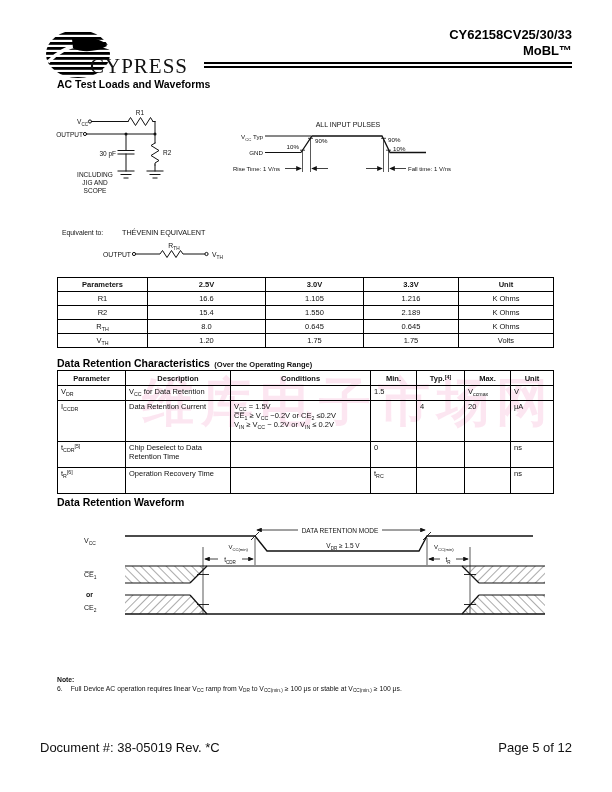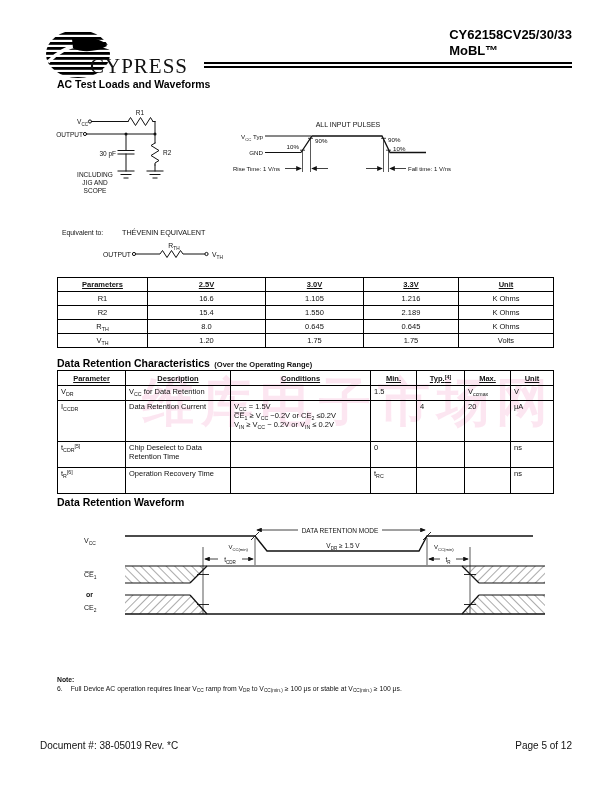--- a/index.html
+++ b/index.html
@@ -6,32 +6,32 @@
   .page{position:relative;width:612px;height:792px;background:#fff;overflow:hidden;
         font-family:"Liberation Sans","DejaVu Sans",sans-serif;color:#111;}
   .abs{position:absolute;}
   .h1{font-weight:bold;font-size:10.5px;color:#000;}
   .h2sub{font-weight:bold;font-size:7.5px;}
   sub,sup{font-size:70%;line-height:0;}
   sub{vertical-align:-0.3em;}
   sup{vertical-align:0.45em;}
   .watermark{font-size:52px;letter-spacing:7px;color:#ec4899;opacity:0.13;white-space:nowrap;
              font-weight:bold;pointer-events:none;}
-  .pn{font-weight:bold;font-size:13px;line-height:1.25;color:#000;}
+  .pn{font-weight:bold;font-size:13px;text-align:right;line-height:1.25;color:#000;}
   .rule2{border-top:2px solid #000;border-bottom:2px solid #000;height:2px;}
   table{border-collapse:collapse;font-size:7.5px;table-layout:fixed;color:#111;}
   td,th{border:1px solid #000;padding:1px 3px;overflow:hidden;}
-  th{font-weight:bold;text-decoration:underline;}
+  th{font-weight:bold;}
   .t1 td{text-align:center;vertical-align:middle;}
   .t2 td{vertical-align:top;text-align:left;}
   .t2 td.lft{text-align:left;}
   .note{font-size:6.8px;color:#111;}
   .note .nlabel{font-weight:bold;}
   .noterow{display:flex;gap:8px;margin-top:2px;}
-  .footer{font-size:10px;color:#111;}
+  .footer{font-size:13px;color:#111;}
   svg text{font-family:"Liberation Sans","DejaVu Sans",sans-serif;fill:#111;}
   svg{display:block;}
 </style>
 </head>
 <body>
 
 <div class="page">
 
   <div class="abs watermark" style="left:142px;top:368px;">维库电子市场网</div>
 

